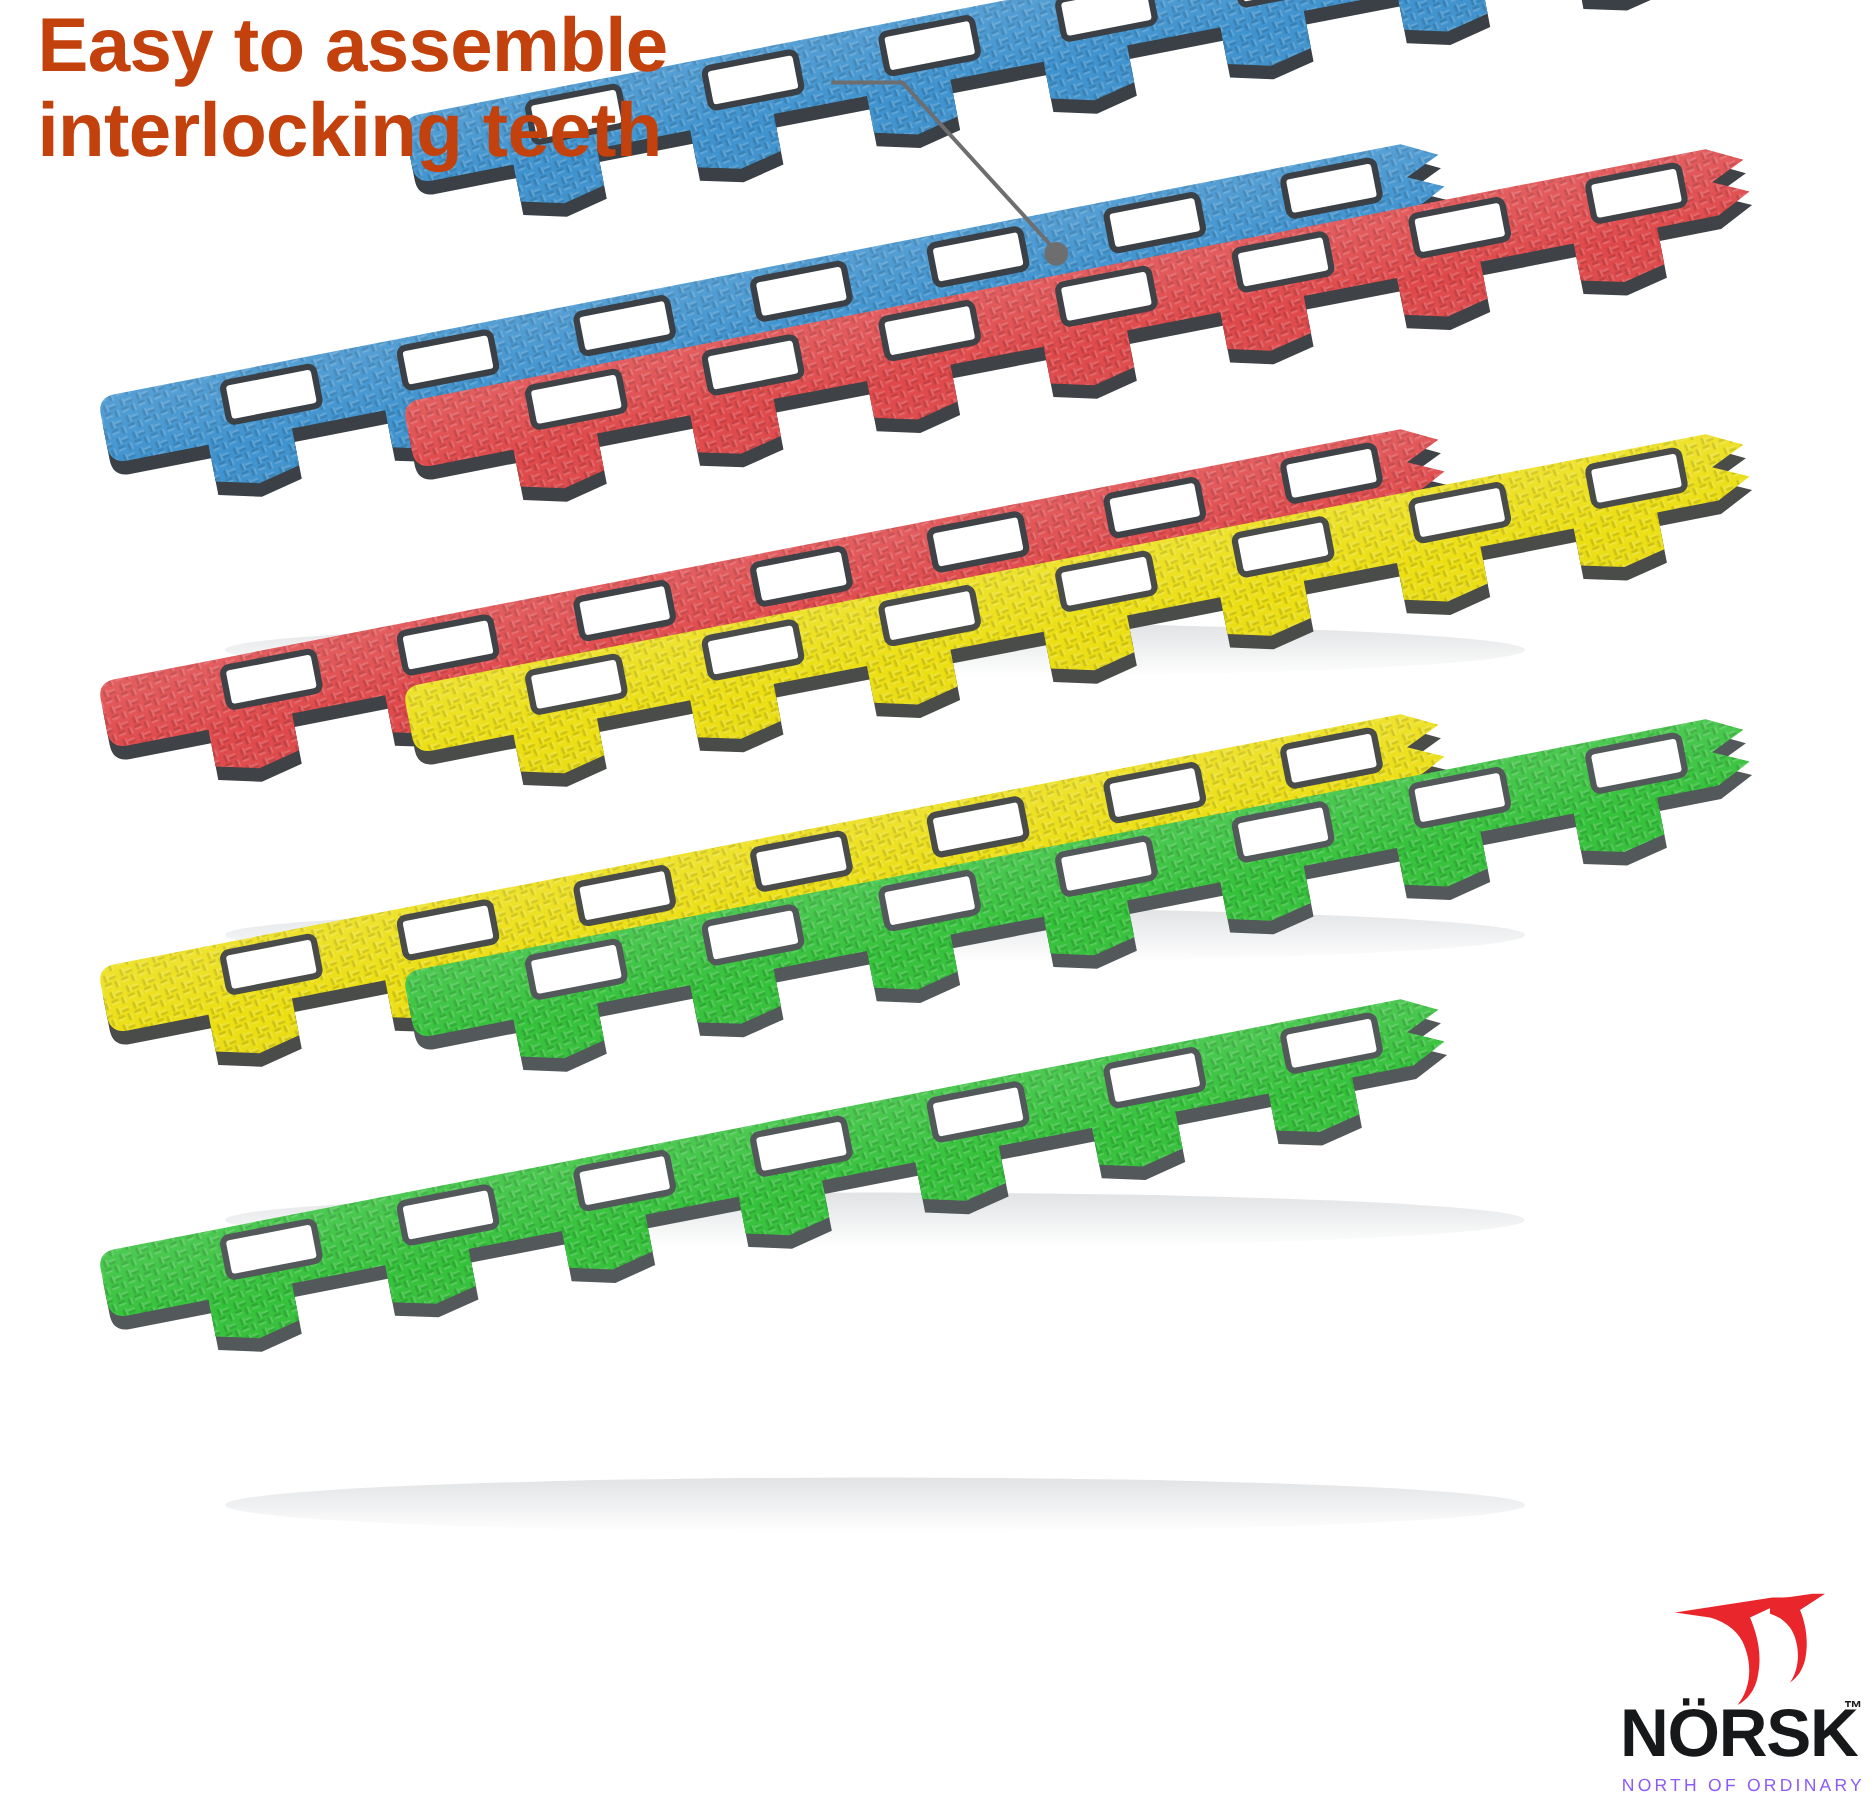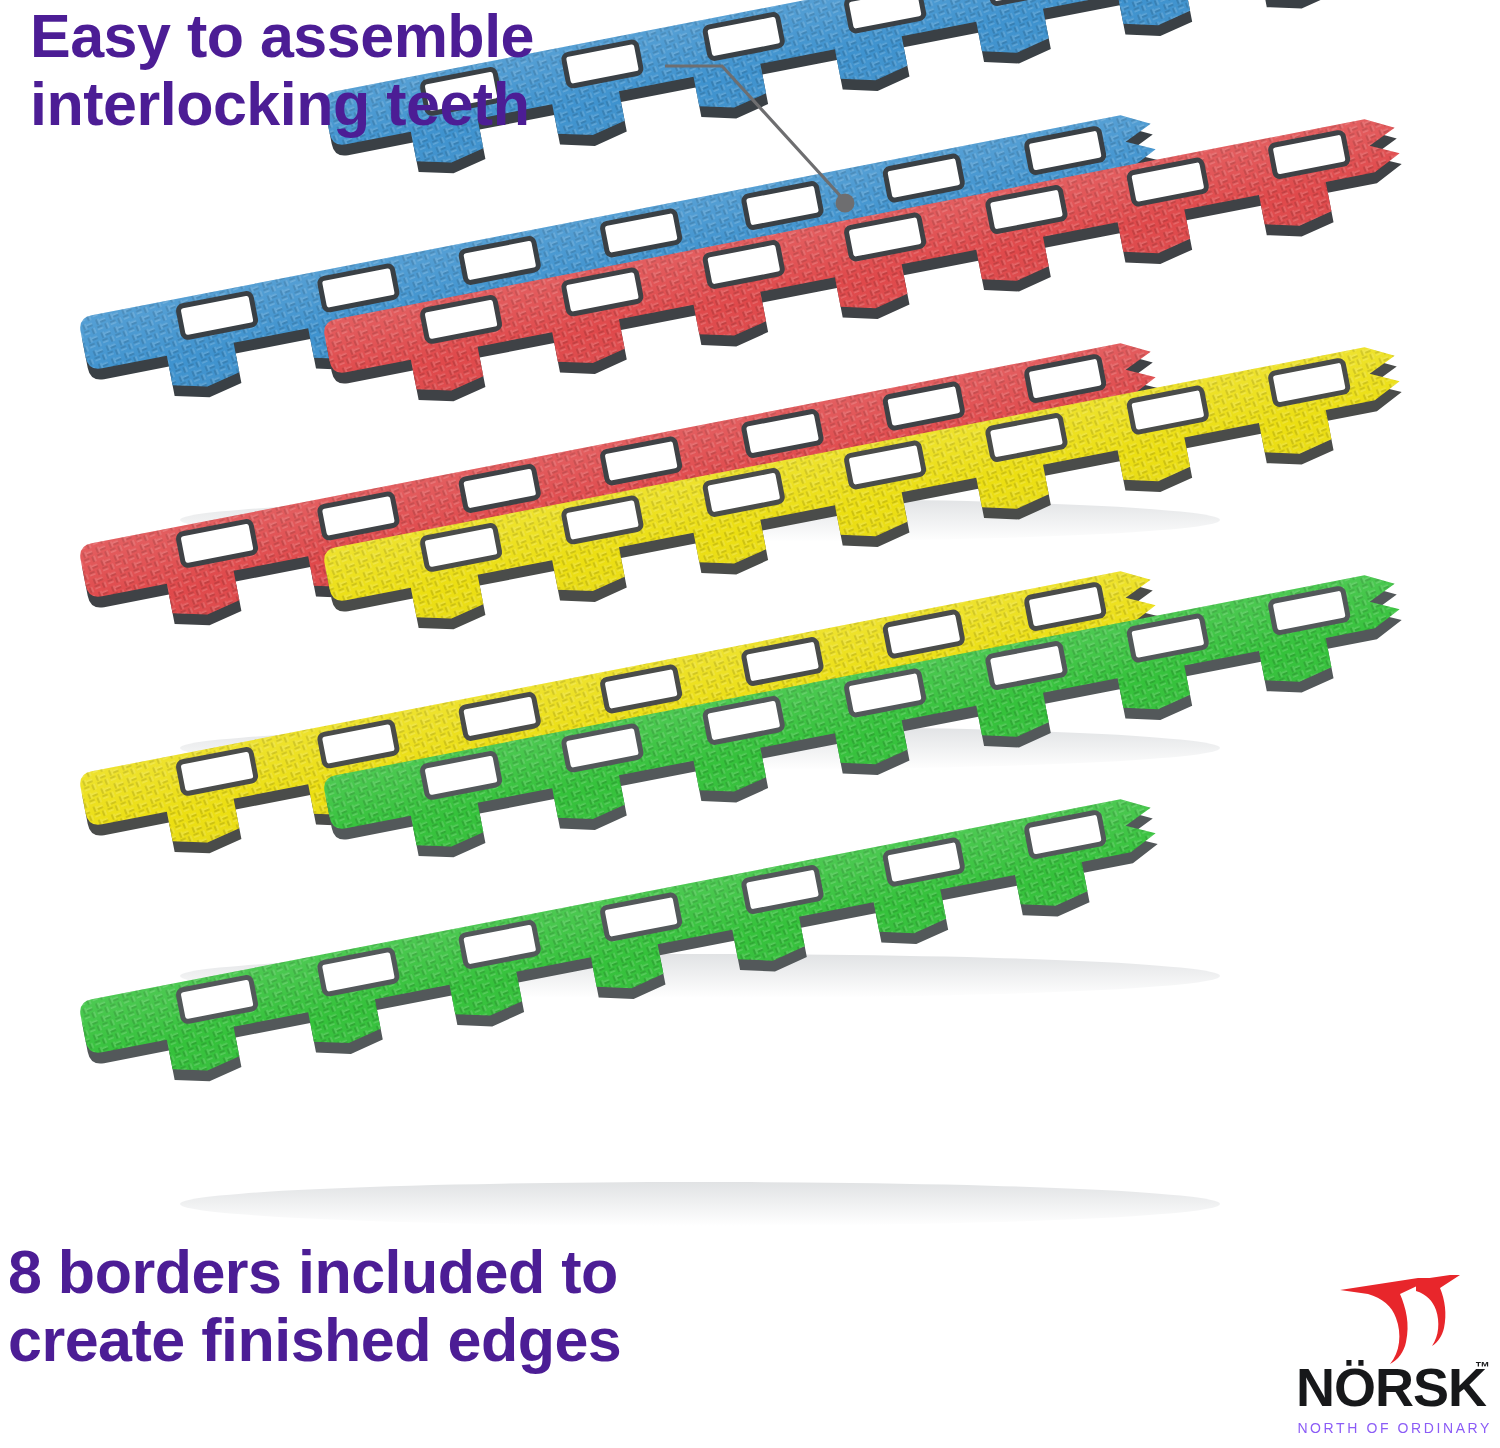--- a/index.html
+++ b/index.html
@@ -15,21 +15,21 @@
     position: relative;
     width: 1500px;
     height: 1448px;
     background: #ffffff;
     overflow: hidden;
   }
 
   
   .headline {
     position: absolute;
-    color: #4c1d95;
+    color: #c2410c;
     font-family: "Liberation Sans", sans-serif;
     font-weight: bold;
     font-size: 61px;
     line-height: 1.12;
     letter-spacing: -0.5px;
     white-space: pre-line;
     user-select: none;
   }
   #headline-top {
     left: 30px;
@@ -342,22 +342,20 @@
   </div>
 
   <svg id="callout" viewBox="640 40 260 200">
     <polyline points="665,66 722,66 845,201" fill="none" stroke="#6e6e70" stroke-width="3.2"></polyline>
     <circle cx="845" cy="203" r="9.5" fill="#6e6e70"></circle>
   </svg>
 
   <div class="headline" id="headline-top">Easy to assemble
 interlocking teeth</div>
 
-  <div class="headline" id="headline-bottom">8 borders included to
-create finished edges</div>
 
   <div id="logo">
 
     <svg id="logo-mark" viewBox="0 0 128 92">
 
       <path d="M2,18 L80,6 L96,6 L62,22 C68,36 72,52 68,70 C66,80 60,88 52,92
                C62,80 64,62 58,46 C54,34 44,26 30,22 L2,18 Z" fill="#e8262b" transform="translate(4,0)"></path>
 
       <path d="M84,8 L118,3 L128,3 L108,16 C113,28 115,42 112,56 C110,64 106,70 100,74
                C107,64 108,50 104,38 C101,29 94,22 84,19 Z" fill="#e8262b" transform="translate(-2,0)"></path>

